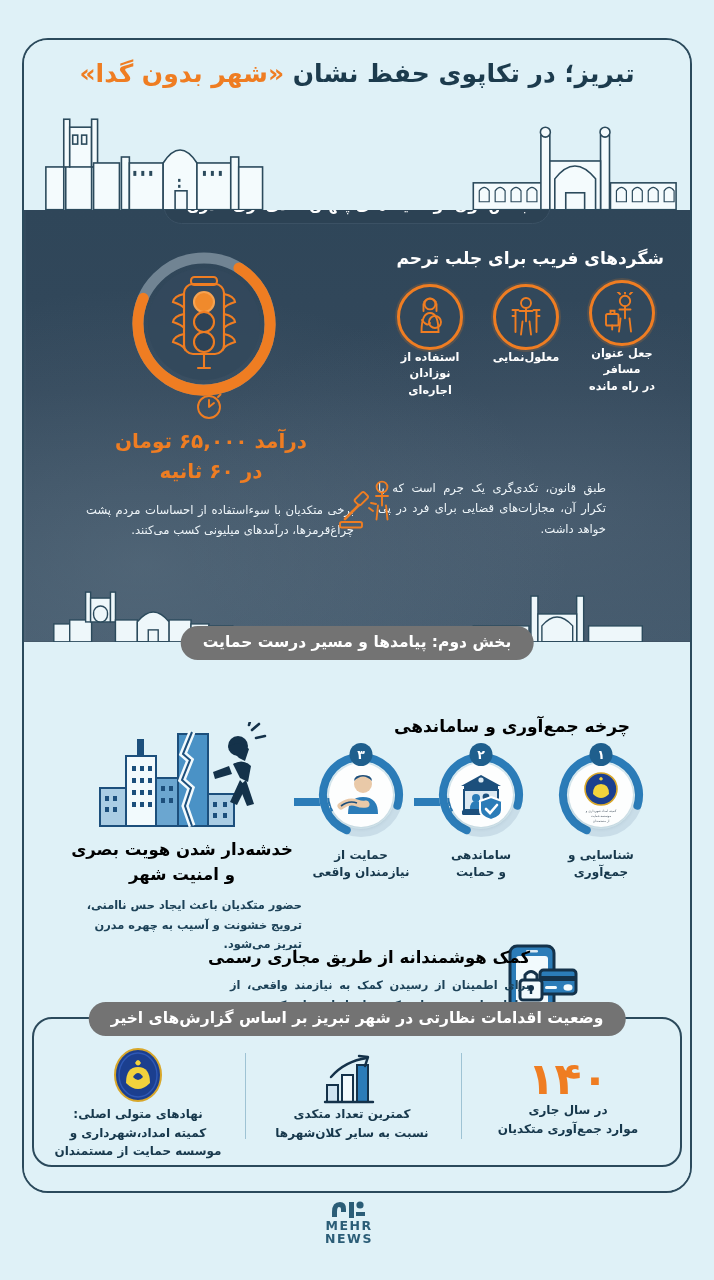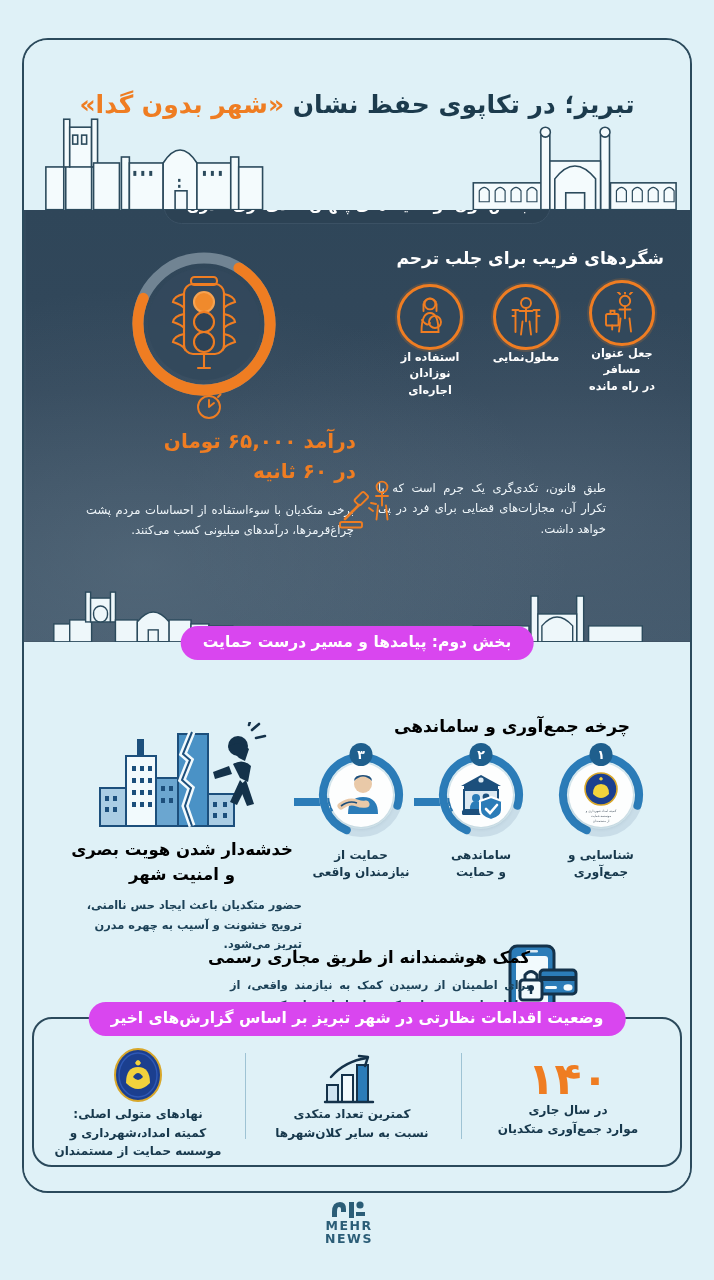--- a/index.html
+++ b/index.html
@@ -18,21 +18,21 @@
     border:2.5px solid #2b4a5c; border-radius:26px; background:transparent;
     overflow:hidden;
   }
 
   
   .top-band{
     position:absolute; left:0; top:0; width:100%; height:170px;
     background:#dff1f7;
   }
   .title{
-    position:absolute; left:0; right:0; top:47px;
+    position:absolute; left:0; right:0; top:16px;
     text-align:center; font-size:25px; font-weight:bold; color:#1c3b4d;
     line-height:1.45; letter-spacing:-.2px; padding:0 22px;
   }
   .title .hl{ color:#ef7d22; }
 
   
   .sky{ position:absolute; bottom:0; left:0; width:100%; height:105px; }
 
   
   .dark{
@@ -51,21 +51,21 @@
     opacity:.45; pointer-events:none;
   }
   .dark-inner{ position:relative; z-index:3; width:100%; height:100%; }
 
   
   .chip{
     position:absolute; padding:7px 22px 9px; border-radius:19px;
     font-size:15.5px; font-weight:bold; white-space:nowrap;
   }
   .chip-dark{ background:#2c4254; color:#ffffff; border:1px solid #3b5164; }
-  .chip-blue{ background:#d946ef; color:#ffffff; }
+  .chip-blue{ background:#737373; color:#ffffff; }
 
   
   .h-orange{ color:#ef7d22; font-weight:bold; }
   .h-white{ color:#ffffff; font-weight:bold; }
   .body-white{ color:#eef5f9; font-size:11.6px; line-height:1.75; text-align:justify; }
 
   
   .tactic{ position:absolute; width:76px; text-align:center; }
   .tcircle{
     width:66px; height:66px; margin:0 auto; border-radius:50%;
@@ -264,21 +264,21 @@
     </div>
 
     <div style="position:absolute; left:170px; top:178px;">
       <svg width="30" height="32" viewBox="0 0 30 32" fill="none" stroke="#ef7d22" stroke-width="1.9" stroke-linecap="round">
         <circle cx="15" cy="19" r="11"></circle>
         <path d="M11 4 h8 M15 4 v4 M24 9 l2.5 -2.5"></path>
         <path d="M15 19 l5 -4 M15 19 v-7"></path>
       </svg>
     </div>
 
-    <div class="h-orange" style="position:absolute; left:62px; top:216px; width:270px; text-align:right; font-size:20px; line-height:1.5;">
+    <div class="h-orange" style="position:absolute; left:52px; top:216px; width:270px; text-align:center; font-size:20px; line-height:1.5;">
       <div>درآمد ۶۵,۰۰۰ تومان</div>
       <div>در ۶۰ ثانیه</div>
     </div>
     <div class="body-white" style="position:absolute; left:62px; top:290px; width:268px;">برخی متکدیان با سوءاستفاده از احساسات مردم پشت چراغ‌قرمزها، درآمدهای میلیونی کسب می‌کنند.</div>
 
     <div class="body-white" style="position:absolute; right:84px; top:268px; width:228px;">طبق قانون، تکدی‌گری یک جرم است که با تکرار آن، مجازات‌های قضایی برای فرد در پی خواهد داشت.</div>
     <div style="position:absolute; left:312px; top:268px;">
       <svg width="62" height="58" viewBox="0 0 62 58" fill="none" stroke="#ef7d22" stroke-width="1.9" stroke-linecap="round">
         <circle cx="46" cy="9" r="5.4"></circle>
         <path d="M46 14.5 v13 M40 18 h12"></path>

